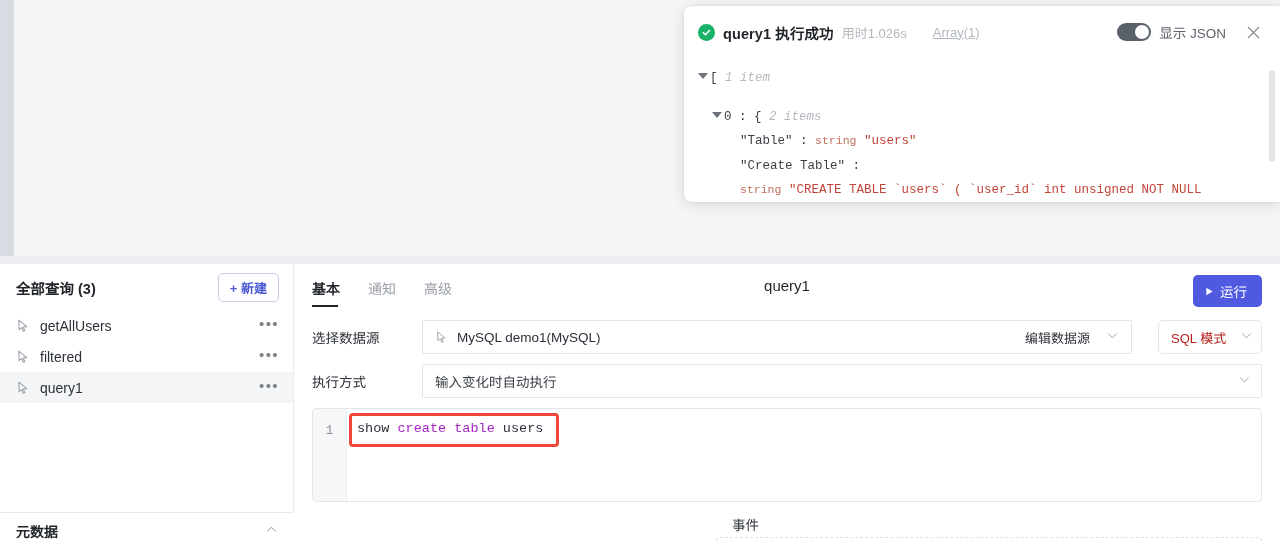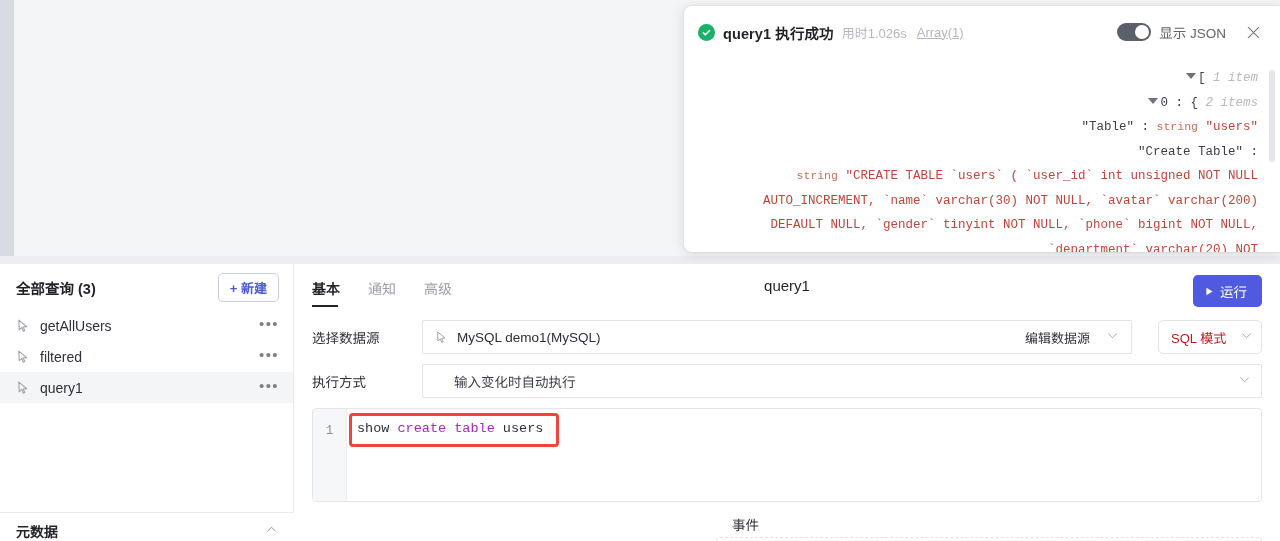--- a/index.html
+++ b/index.html
@@ -17,43 +17,42 @@
     position: absolute; left: 0; top: 0; width: 14px; height: 256px;
     background: #d8dce2;
   }
   .canvas-area {
     position: absolute; left: 14px; top: 0; width: 1266px; height: 256px;
     background: #f4f5f6;
   }
 
   
   .result-panel {
-    position: absolute; left: 684px; top: 6px; width: 596px; height: 246px;
+    position: absolute; left: 684px; top: 6px; width: 596px; height: 196px;
     background: #ffffff;
     border-radius: 8px 0 0 8px;
     box-shadow: 0 2px 14px rgba(16,24,40,.13), 0 0 0 1px rgba(16,24,40,.04);
     overflow: hidden;
-    text-align: right;
   }
   .result-head {
     display: flex; align-items: center; height: 52px;
     padding: 0 16px 0 14px; gap: 8px;
   }
   .ok-badge {
     width: 17px; height: 17px; border-radius: 50%;
     background: #18b368; flex: 0 0 auto;
     display: flex; align-items: center; justify-content: center;
   }
   .ok-badge svg { display: block; }
   .res-title {
     font-size: 14.5px; font-weight: 700; color: #1f2328;
     letter-spacing: .1px; white-space: nowrap;
   }
   .res-meta { font-size: 13px; color: #b3b8bf; white-space: nowrap; }
-  .res-meta.sp { margin-left: 2px; text-decoration: underline; }
+  .res-meta.sp { margin-left: 18px; text-decoration: underline; }
   .head-spacer { flex: 1 1 auto; }
   .toggle {
     width: 34px; height: 18px; border-radius: 10px;
     background: #5a6069; position: relative; flex: 0 0 auto; cursor: pointer;
   }
   .toggle .knob {
     position: absolute; right: 2px; top: 2px;
     width: 14px; height: 14px; border-radius: 50%; background: #fff;
   }
   .toggle-label { font-size: 13.5px; color: #60656d; white-space: nowrap; }
@@ -75,21 +74,21 @@
   .tri {
     display: inline-block; width: 0; height: 0; vertical-align: 2px;
     border-left: 5px solid transparent; border-right: 5px solid transparent;
     border-top: 6px solid #6e737a; margin-right: 2px;
   }
   .count { color: #b6bac0; font-style: italic; }
   .jkey  { color: #3b3f45; }
   .jtype { color: #c2725f; font-size: 11.5px; }
   .jstr  { color: #c2453a; }
   .jwrap { color: #c2453a; display: block; white-space: pre-wrap; word-break: break-word; }
-  .indent1 { padding-left: 14px; }
+  .indent1 { padding-left: 14px; margin-top: 14px; }
   .indent2 { padding-left: 42px; }
   .indent3 { padding-left: 42px; }
   .scrollbar {
     position: absolute; right: 5px; top: 12px;
     width: 6px; height: 92px; border-radius: 3px; background: #e4e6e9;
   }
 
   
   .bottom { position: absolute; left: 0; top: 264px; width: 1184px; height: 285px; }
 
@@ -160,21 +159,21 @@
   .form { padding: 8px 18px 0 18px; }
   .frow { display: flex; align-items: center; margin-bottom: 10px; gap: 0; }
   .flabel { width: 110px; font-size: 13.5px; color: #2c3038; flex: 0 0 110px; }
   .fctl {
     flex: 1 1 auto; height: 34px;
     border: 1px solid #e3e5e9; border-radius: 1px; background: #fff;
     display: flex; align-items: center; padding: 0 4px 0 12px; gap: 8px;
     cursor: pointer; min-width: 0;
   }
   .fval { font-size: 13.5px; color: #2c3038; white-space: nowrap; overflow: hidden; }
-  .fval.muted { color: #3a3f47; margin-left: 19px; }
+  .fval.muted { color: #3a3f47; }
   .ds-ico { width: 14px; height: 14px; color: #9aa0a8; flex: 0 0 auto; }
   .grow { flex: 1 1 auto; }
   .inner-act {
     display: flex; align-items: center; gap: 16px;
     font-size: 13px; color: #2c3038; padding: 0 8px 0 0;
   }
   .chev { color: #9aa0a8; flex: 0 0 auto; }
   .mode-sel {
     flex: 0 0 104px; height: 34px; margin-left: 26px;
     border: 1px solid #e3e5e9; border-radius: 5px; background: #fff;

